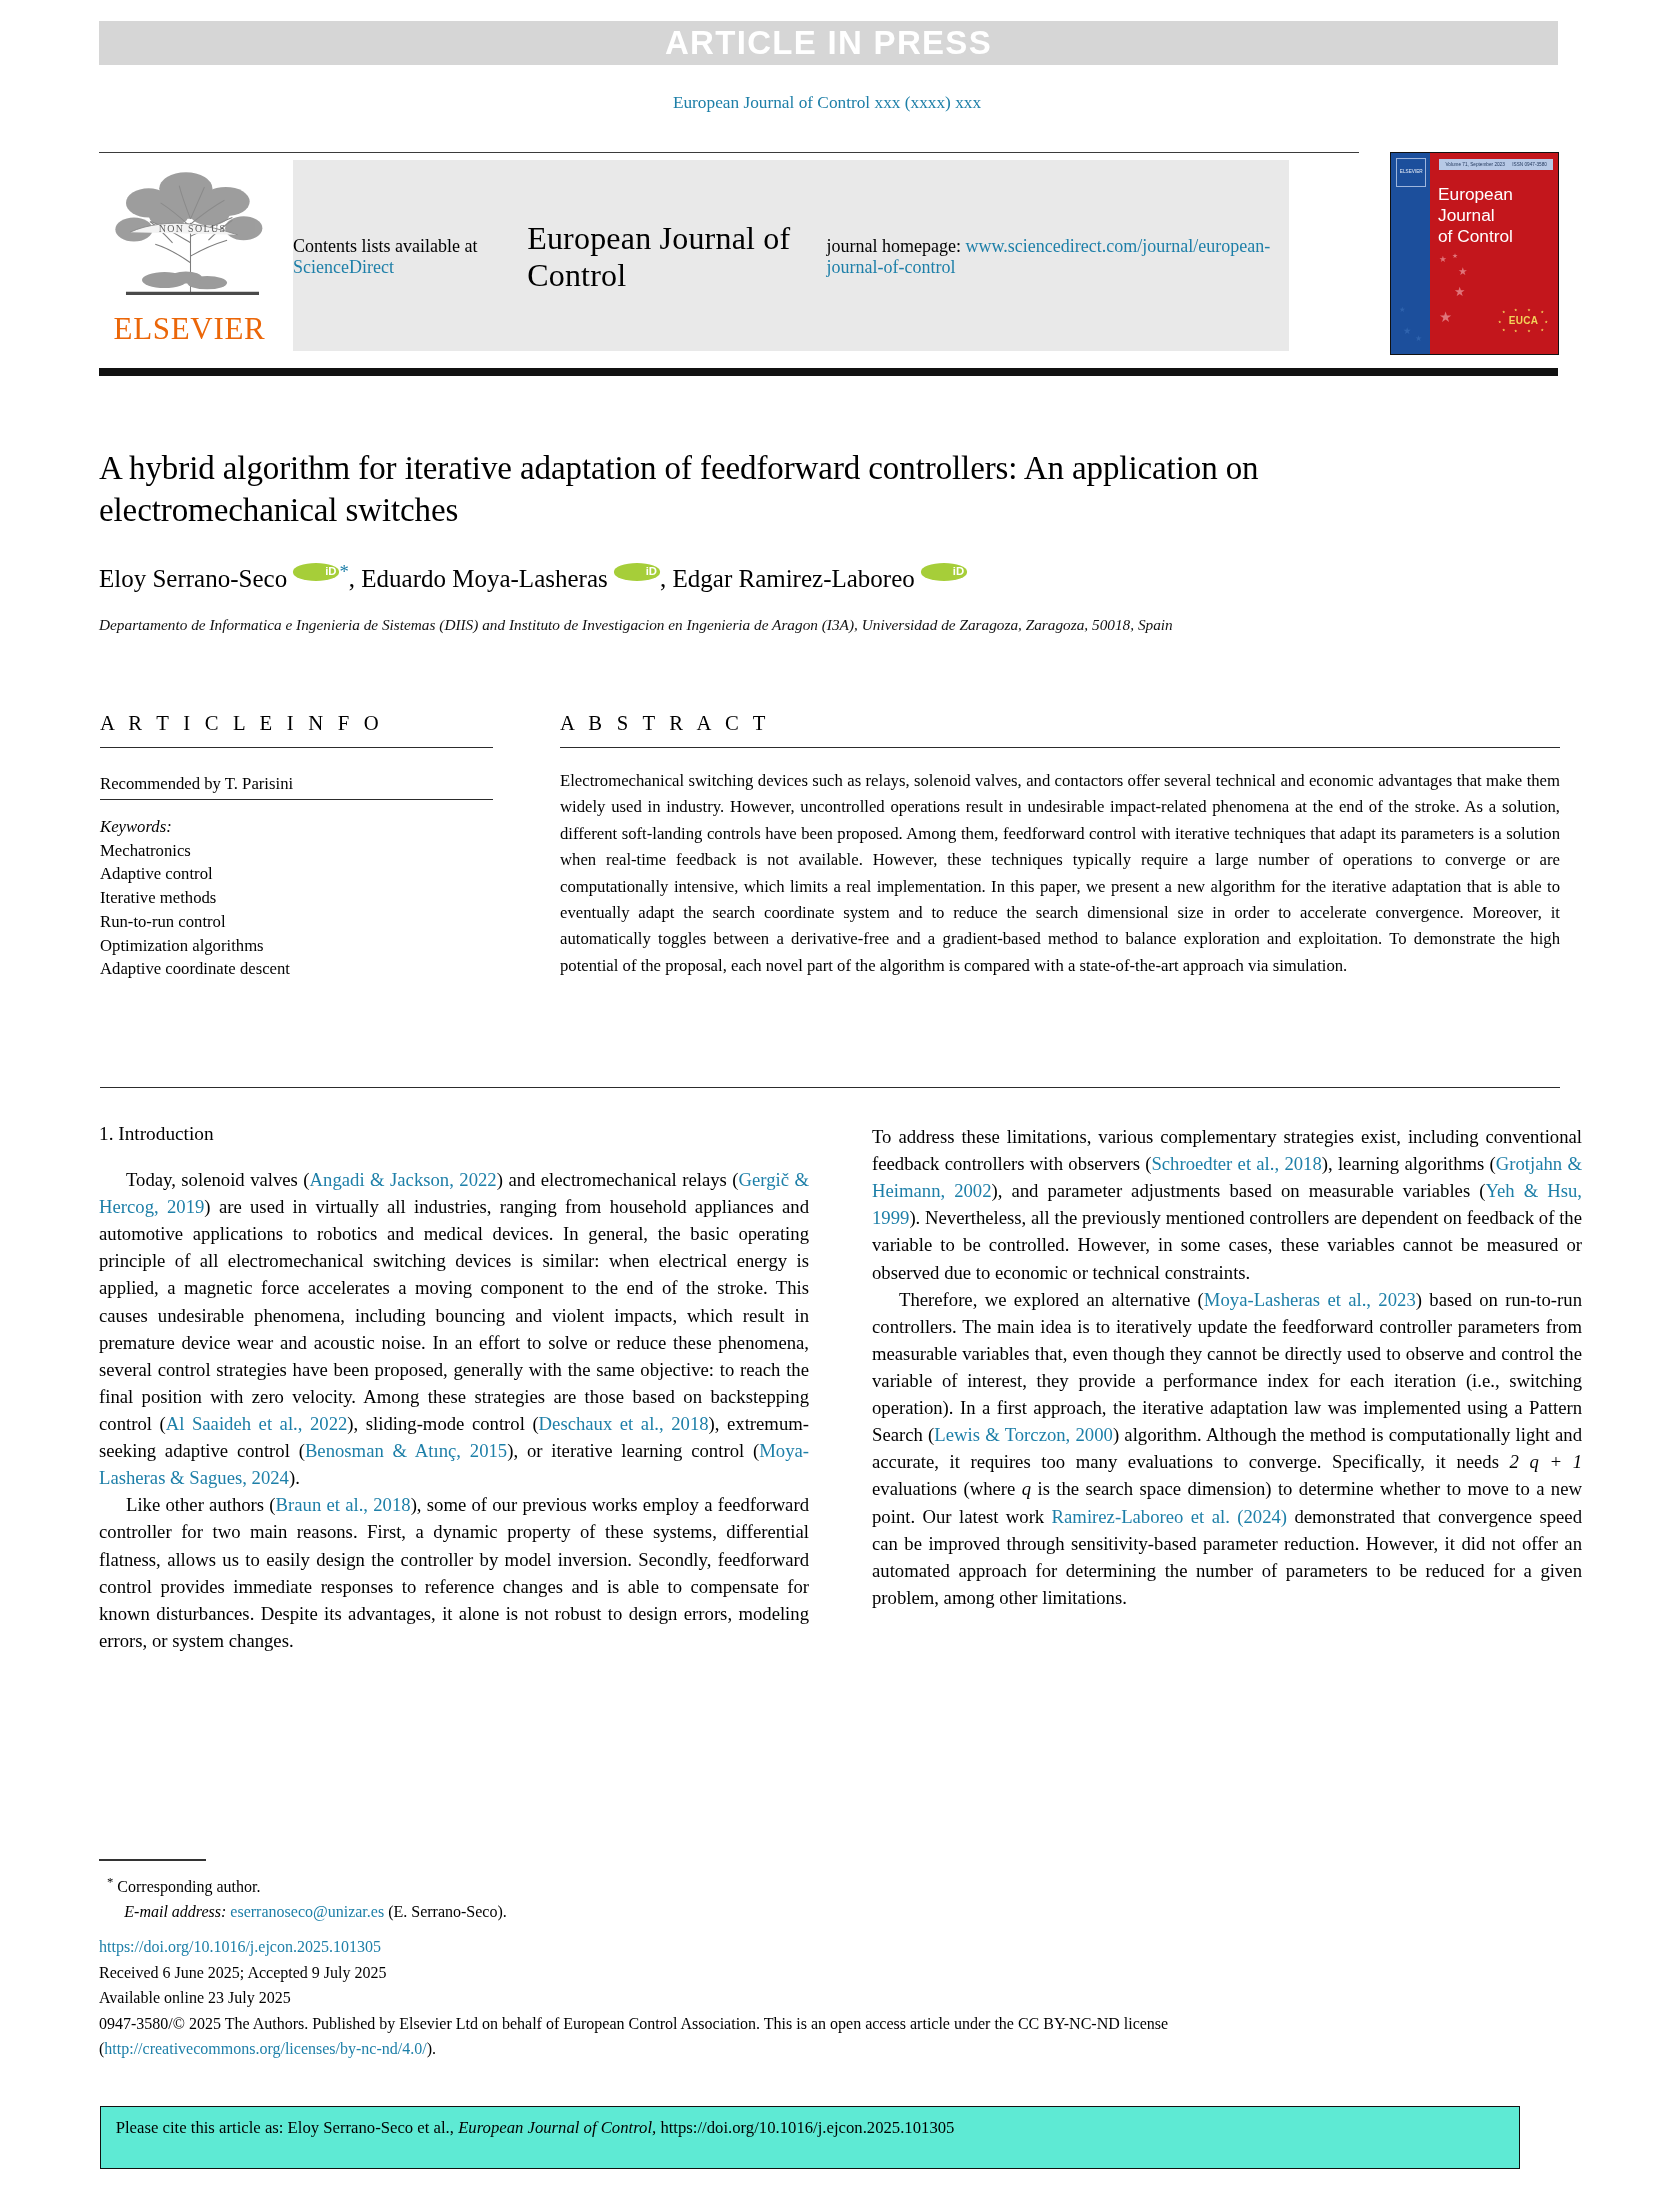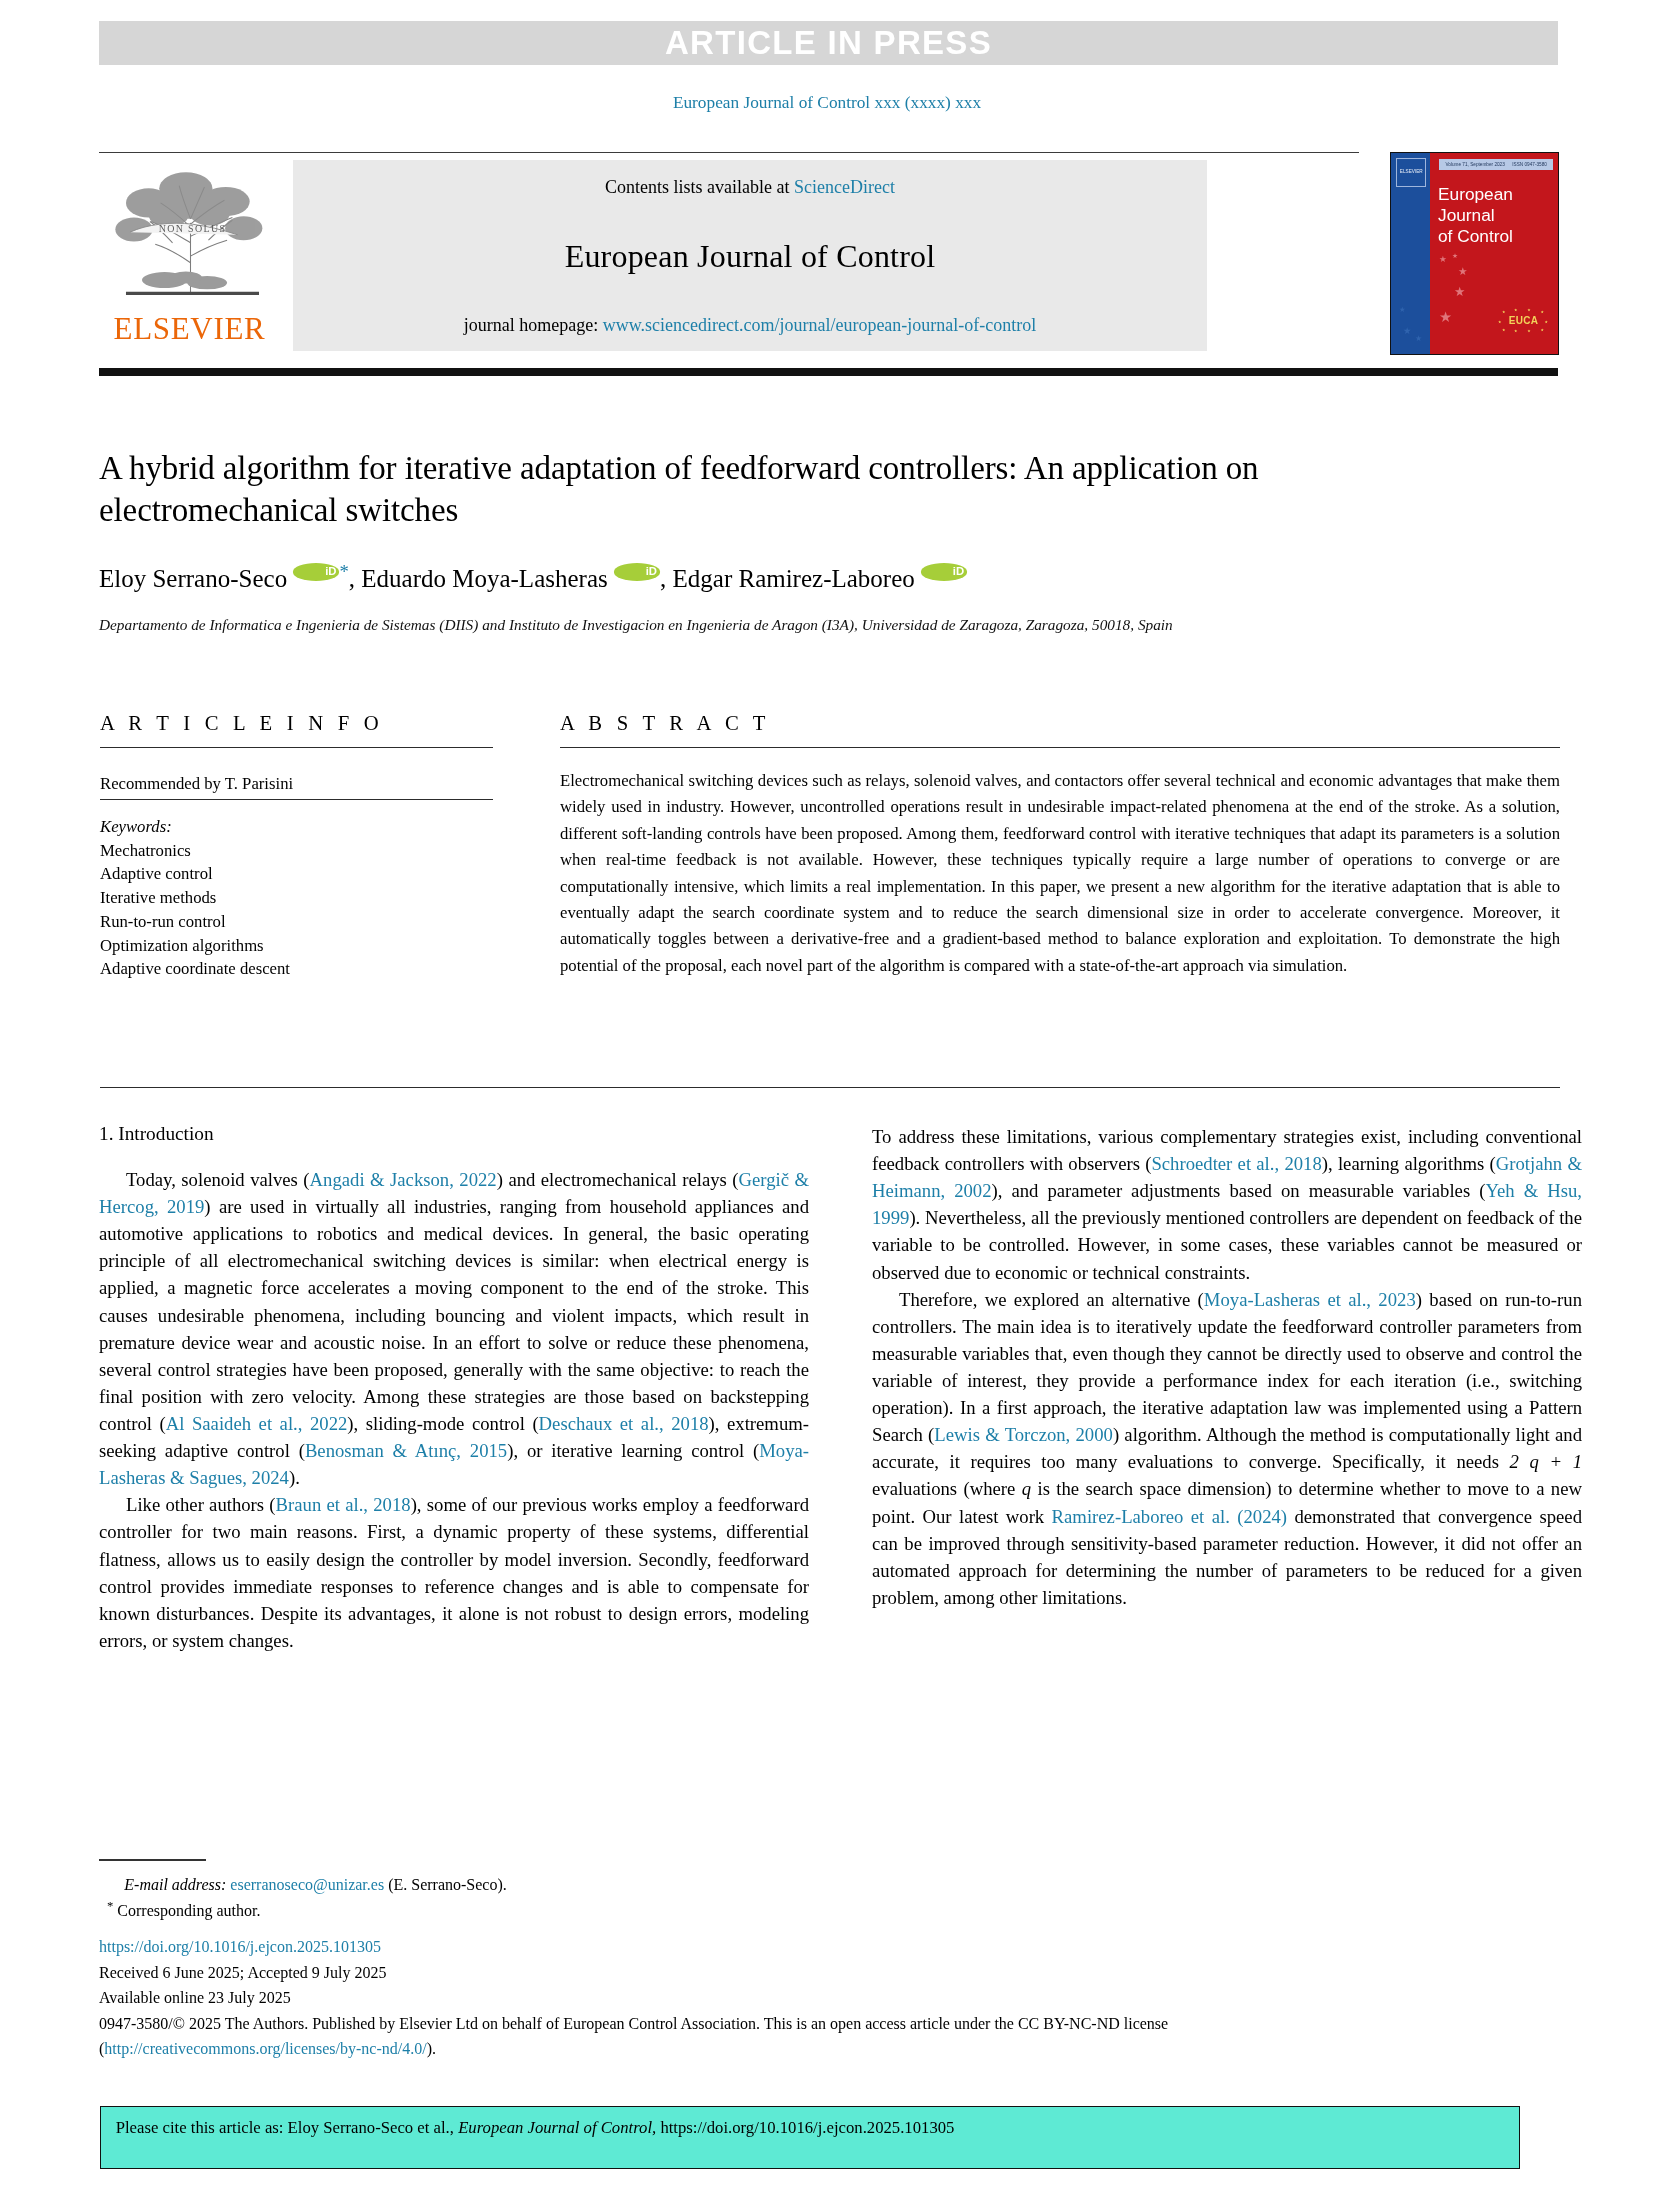--- a/index.html
+++ b/index.html
@@ -25,23 +25,23 @@
   .journal-ref{
     position:absolute; left:0; right:0; top:93px; text-align:center;
     font-size:17.3px; color:#1d7fa8;
   }
 
   
   .mast-rule{
     position:absolute; left:99px; top:152px; width:1260px; height:1.3px; background:#3b3b3b;
   }
   .mast-box{
-    position:absolute; left:293px; top:160px; width:914px; height:191px;
+    position:absolute; left:293px; top:160px; width:996px; height:191px;
     background:#e9e9e9;
-    display:flex; flex-direction:column; align-items:center; justify-content:space-between;
+    display:flex; flex-direction:row; align-items:center; justify-content:space-between;
     padding:17.3px 0 14.7px 0; box-sizing:border-box;
   }
   .mast-contents{ font-size:18px; }
   .mast-contents .sd{ color:#1d7fa8; }
   .mast-title{ font-size:32px; letter-spacing:0.2px; }
   .mast-home{ font-size:18px; }
   .mast-home .url{ color:#1d7fa8; }
 
   
   .elsevier{
@@ -307,28 +307,28 @@
       <p><span>Today, solenoid valves (</span><span class="lnk">Angadi &amp; Jackson, 2022</span><span>) and electromechanical relays (</span><span class="lnk">Gergič &amp; Hercog, 2019</span><span>) are used in virtually all industries, ranging from household appliances and automotive applications to robotics and medical devices. In general, the basic operating principle of all electromechanical switching devices is similar: when electrical energy is applied, a magnetic force accelerates a moving component to the end of the stroke. This causes undesirable phenomena, including bouncing and violent impacts, which result in premature device wear and acoustic noise. In an effort to solve or reduce these phenomena, several control strategies have been proposed, generally with the same objective: to reach the final position with zero velocity. Among these strategies are those based on backstepping control (</span><span class="lnk">Al Saaideh et al., 2022</span><span>), sliding-mode control (</span><span class="lnk">Deschaux et al., 2018</span><span>), extremum-seeking adaptive control (</span><span class="lnk">Benosman &amp; Atınç, 2015</span><span>), or iterative learning control (</span><span class="lnk">Moya-Lasheras &amp; Sagues, 2024</span><span>).</span></p>
       <p><span>Like other authors (</span><span class="lnk">Braun et al., 2018</span><span>), some of our previous works employ a feedforward controller for two main reasons. First, a dynamic property of these systems, differential flatness, allows us to easily design the controller by model inversion. Secondly, feedforward control provides immediate responses to reference changes and is able to compensate for known disturbances. Despite its advantages, it alone is not robust to design errors, modeling errors, or system changes.</span></p>
     </div>
   <div class="col col-right">
       <p style="text-indent: 0px;"><span>To address these limitations, various complementary strategies exist, including conventional feedback controllers with observers (</span><span class="lnk">Schroedter et al., 2018</span><span>), learning algorithms (</span><span class="lnk">Grotjahn &amp; Heimann, 2002</span><span>), and parameter adjustments based on measurable variables (</span><span class="lnk">Yeh &amp; Hsu, 1999</span><span>). Nevertheless, all the previously mentioned controllers are dependent on feedback of the variable to be controlled. However, in some cases, these variables cannot be measured or observed due to economic or technical constraints.</span></p>
       <p><span>Therefore, we explored an alternative (</span><span class="lnk">Moya-Lasheras et al., 2023</span><span>) based on run-to-run controllers. The main idea is to iteratively update the feedforward controller parameters from measurable variables that, even though they cannot be directly used to observe and control the variable of interest, they provide a performance index for each iteration (i.e., switching operation). In a first approach, the iterative adaptation law was implemented using a Pattern Search (</span><span class="lnk">Lewis &amp; Torczon, 2000</span><span>) algorithm. Although the method is computationally light and accurate, it requires too many evaluations to converge. Specifically, it needs </span><span class="mathv">2 q + 1</span><span> evaluations (where </span><span class="mathv">q</span><span> is the search space dimension) to determine whether to move to a new point. Our latest work </span><span class="lnk">Ramirez-Laboreo et al. (2024)</span><span> demonstrated that convergence speed can be improved through sensitivity-based parameter reduction. However, it did not offer an automated approach for determining the number of parameters to be reduced for a given problem, among other limitations.</span></p>
     </div>
 
   <div class="fn-rule"></div>
   <div class="fn">
+    <div>
+      <span class="sup">*</span>
+      <span>Corresponding author.</span>
+    </div>
     <div style="padding-left:17.3px;">
       <span class="em">E-mail address:</span>
       <span class="lnk">eserranoseco@unizar.es</span>
       <span>(E. Serrano-Seco).</span>
-    </div>
-    <div>
-      <span class="sup">*</span>
-      <span>Corresponding author.</span>
     </div>
   </div>
 
   <div class="pubinfo">
     <div class="lnk">https://doi.org/10.1016/j.ejcon.2025.101305</div>
     <div>Received 6 June 2025; Accepted 9 July 2025</div>
     <div>Available online 23 July 2025</div>
     <div>0947-3580/© 2025 The Authors.  Published by Elsevier Ltd on behalf of European Control Association.  This is an open access article under the CC BY-NC-ND license</div>
     <div><span>(</span><span class="lnk">http://creativecommons.org/licenses/by-nc-nd/4.0/</span><span>).</span></div>
   </div>

